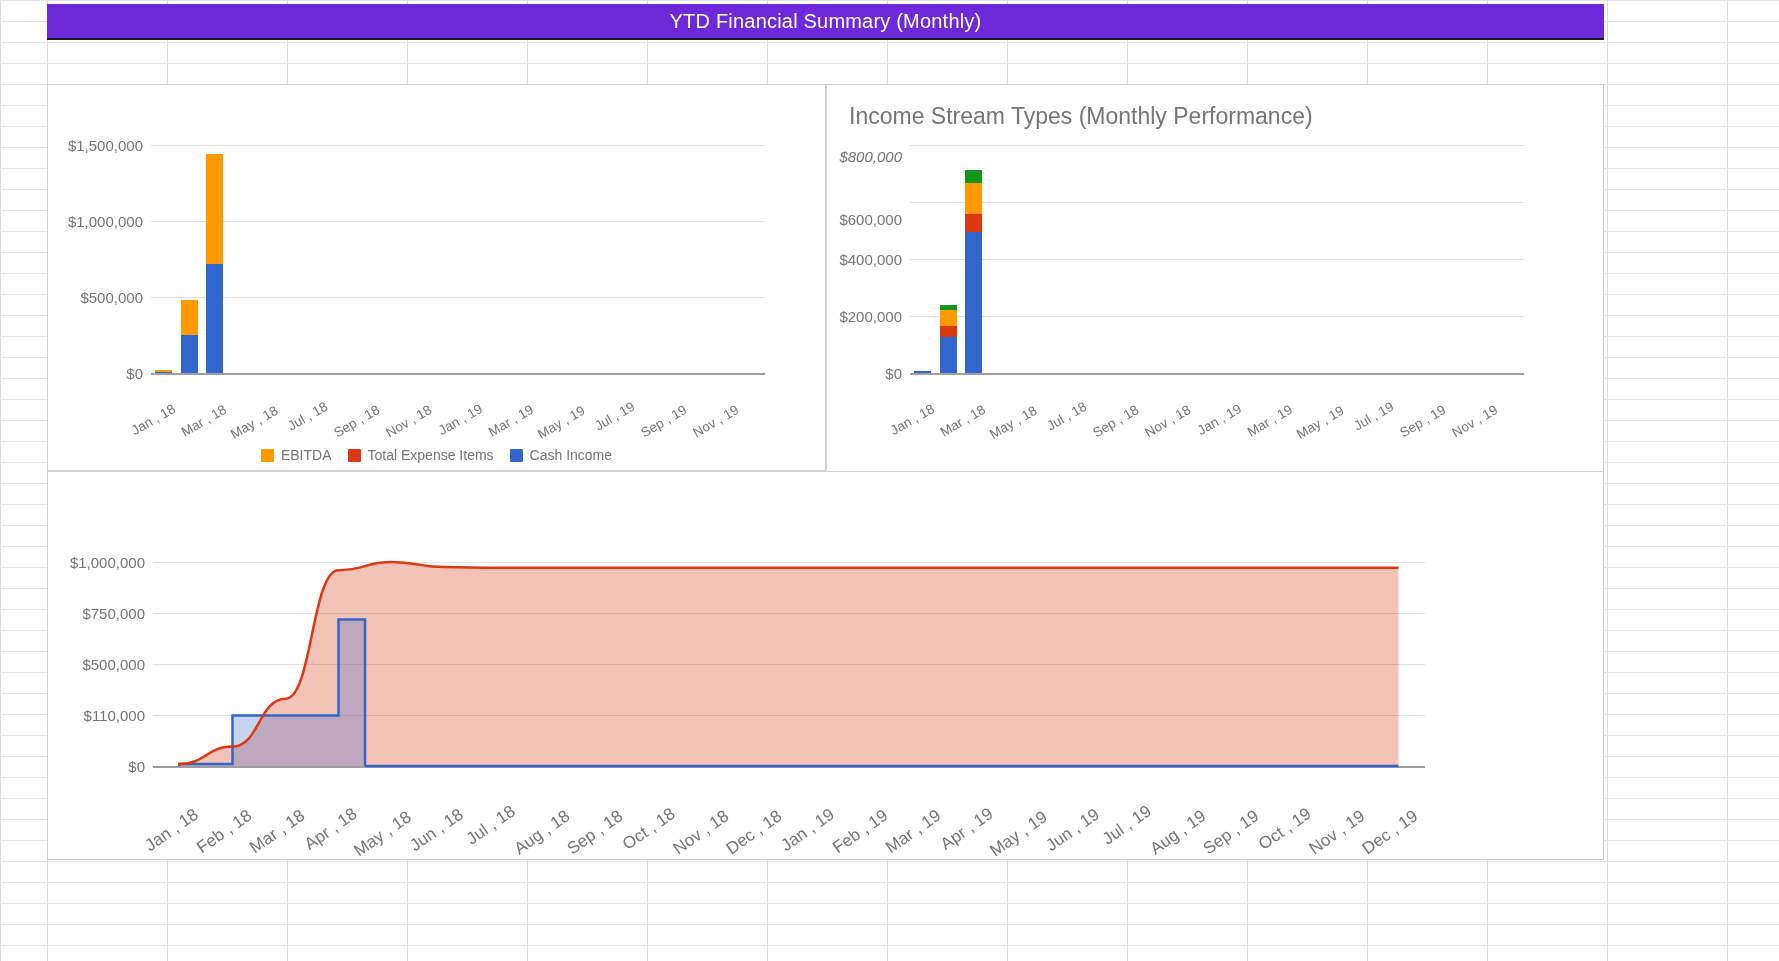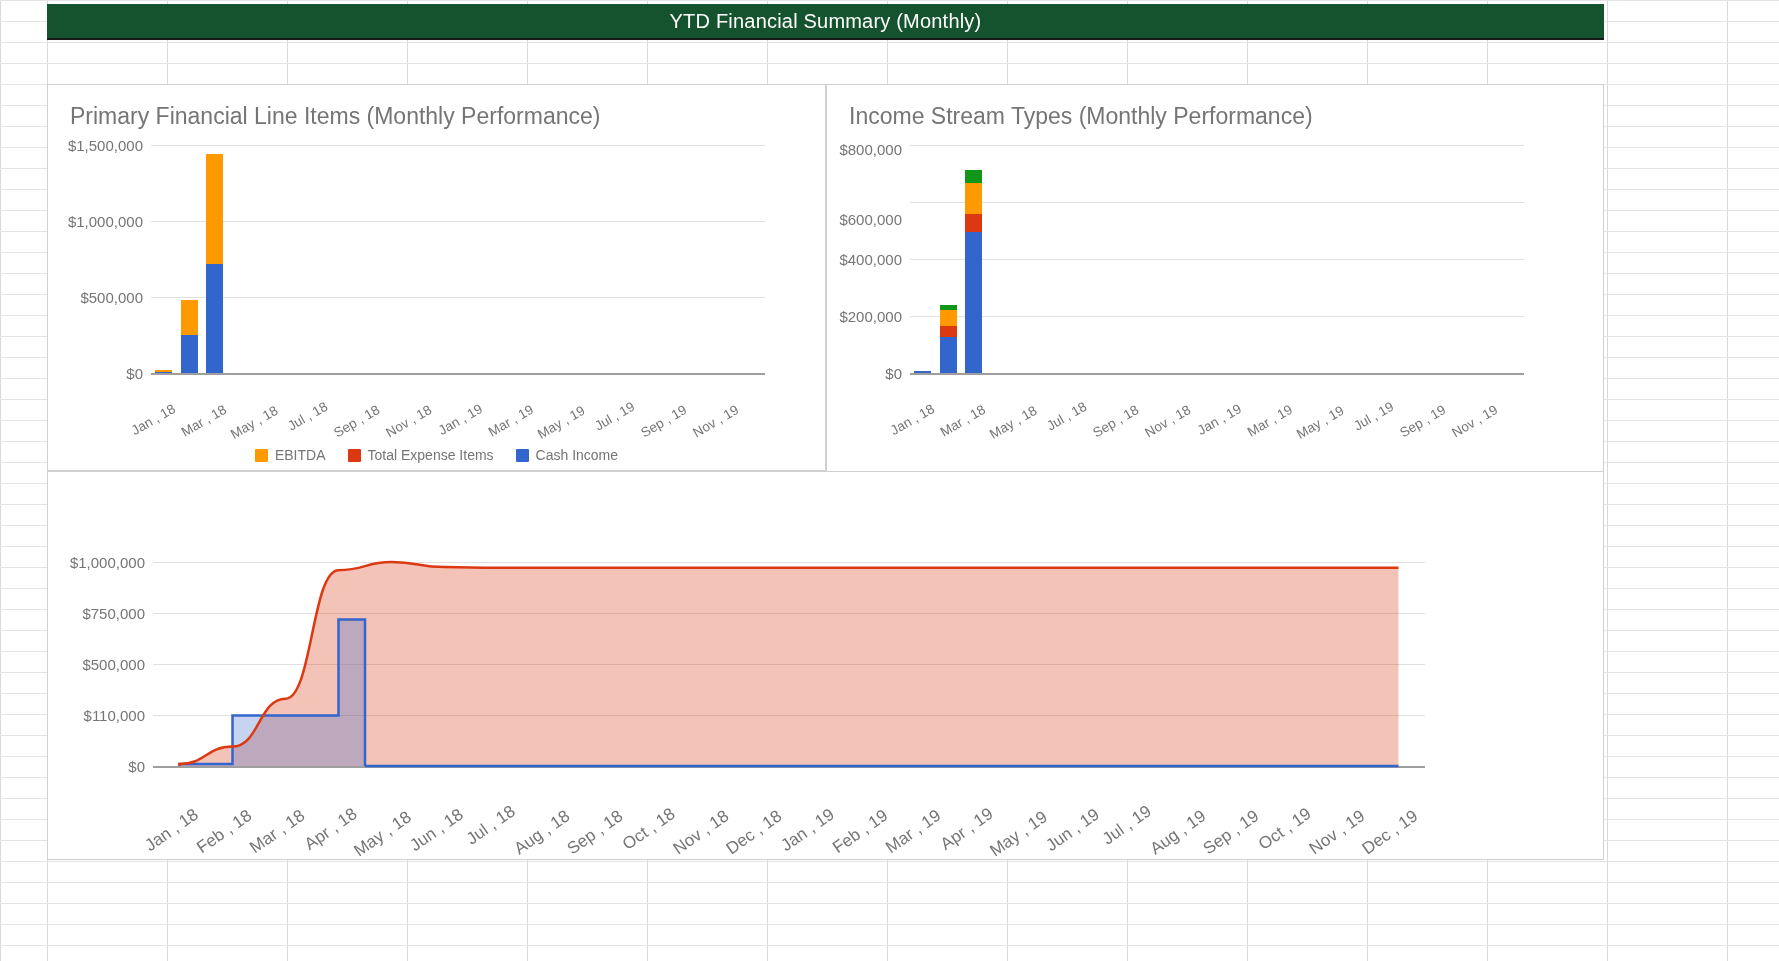--- a/index.html
+++ b/index.html
@@ -14,21 +14,21 @@
   
   #sheet-grid { position:absolute; inset:0; background:#ffffff; }
   #sheet-grid .vline { position:absolute; top:0; bottom:0; width:1px; background:#d9d9d9; }
   #sheet-grid .hline { position:absolute; left:0; right:0; height:1px; background:#e4e4e4; }
 
   
   #dashboard {
     position:absolute; left:47px; top:4px; width:1557px; height:920px;
   }
   #dash-title-bar {
-    height:36px; background:#14532d; color:#ffffff;
+    height:36px; background:#6d28d9; color:#ffffff;
     display:flex; align-items:center; justify-content:center;
     font-size:20px; letter-spacing:.2px;
     border-bottom:2px solid #1a1a1a;
   }
   #charts-area { position:relative; }
 
   .panel {
     position:absolute; background:#ffffff;
     border:1px solid #d0d0d0;
   }
@@ -60,21 +60,21 @@
   .xtick-big {
     position:absolute; top:8px;
     font-size:17px; color:#757575; white-space:nowrap;
     transform-origin:right top;
     transform:rotate(-35deg) translateX(-100%);
   }
   .bar-seg { position:absolute; }
 
   
   .legend {
-    position:absolute; display:flex; align-items:center; gap:22px;
+    position:absolute; display:flex; align-items:center; gap:16px;
     font-size:14px; color:#757575;
   }
   .legend-item { display:flex; align-items:center; gap:7px; white-space:nowrap; }
   .swatch { width:13px; height:13px; border-radius:1px; display:inline-block; }
 
   #legend-1 { left:0; right:0; top:362px; justify-content:center; }
   #legend-2 { left:0; right:0; top:362px; justify-content:center; }
   #legend-3 { left:0; right:0; top:56px; justify-content:center; gap:26px; }
 </style>
 </head>
@@ -147,21 +147,20 @@
 
 <div id="dashboard">
 
   <div id="dash-title-bar">
     <span>YTD Financial Summary (Monthly)</span>
   </div>
 
   <div id="charts-area">
 
     <div class="panel" id="panel-1">
-      <div class="chart-title">Primary Financial Line Items (Monthly Performance)</div>
       <div class="plot" id="plot-1" style="left: 103px; top: 60px; width: 614px; height: 228px;">
           <div class="axisline" style="top: 228px;"></div>
           <div class="ytick" style="top: 228px;">$0</div>
           <div class="gridline" style="top: 152px;"></div>
           <div class="ytick" style="top: 152px;">$500,000</div>
           <div class="gridline" style="top: 76px;"></div>
           <div class="ytick" style="top: 76px;">$1,000,000</div>
           <div class="gridline" style="top: 0px;"></div>
           <div class="ytick" style="top: 0px;">$1,500,000</div>
           <div class="bar-seg" style="left: 4.29167px; top: 226.784px; width: 17px; height: 1.216px; background: rgb(51, 102, 204);"></div>
@@ -204,21 +203,21 @@
       <div class="plot" id="plot-2" style="left: 83px; top: 60px; width: 614px; height: 228px;">
           <div class="axisline" style="top: 228px;"></div>
           <div class="ytick" style="top: 228px;">$0</div>
           <div class="gridline" style="top: 171px;"></div>
           <div class="ytick" style="top: 171px;">$200,000</div>
           <div class="gridline" style="top: 114px;"></div>
           <div class="ytick" style="top: 114px;">$400,000</div>
           <div class="gridline" style="top: 57px;"></div>
           <div class="ytick" style="top: 74px; text-align: right;">$600,000</div>
           <div class="gridline" style="top: 0px;"></div>
-          <div class="ytick" style="top: 4px;">$800,000</div>
+          <div class="ytick" style="top: 11px; font-style: italic;">$800,000</div>
           <div class="bar-seg" style="left: 4.29167px; top: 226.29px; width: 17px; height: 1.71px; background: rgb(51, 102, 204);"></div>
           <div class="bar-seg" style="left: 29.875px; top: 192.375px; width: 17px; height: 35.625px; background: rgb(51, 102, 204);"></div>
           <div class="bar-seg" style="left: 29.875px; top: 180.975px; width: 17px; height: 11.4px; background: rgb(220, 57, 18);"></div>
           <div class="bar-seg" style="left: 29.875px; top: 165.015px; width: 17px; height: 15.96px; background: rgb(255, 153, 0);"></div>
           <div class="bar-seg" style="left: 29.875px; top: 160.455px; width: 17px; height: 4.56px; background: rgb(16, 150, 24);"></div>
           <div class="bar-seg" style="left: 55.4583px; top: 86.925px; width: 17px; height: 141.075px; background: rgb(51, 102, 204);"></div>
           <div class="bar-seg" style="left: 55.4583px; top: 68.97px; width: 17px; height: 17.955px; background: rgb(220, 57, 18);"></div>
           <div class="bar-seg" style="left: 55.4583px; top: 37.62px; width: 17px; height: 31.35px; background: rgb(255, 153, 0);"></div>
           <div class="bar-seg" style="left: 55.4583px; top: 24.795px; width: 17px; height: 12.825px; background: rgb(16, 150, 24);"></div>
           <div class="xtick" style="left: 12.7917px; top: 232px;">Jan , 18</div>

